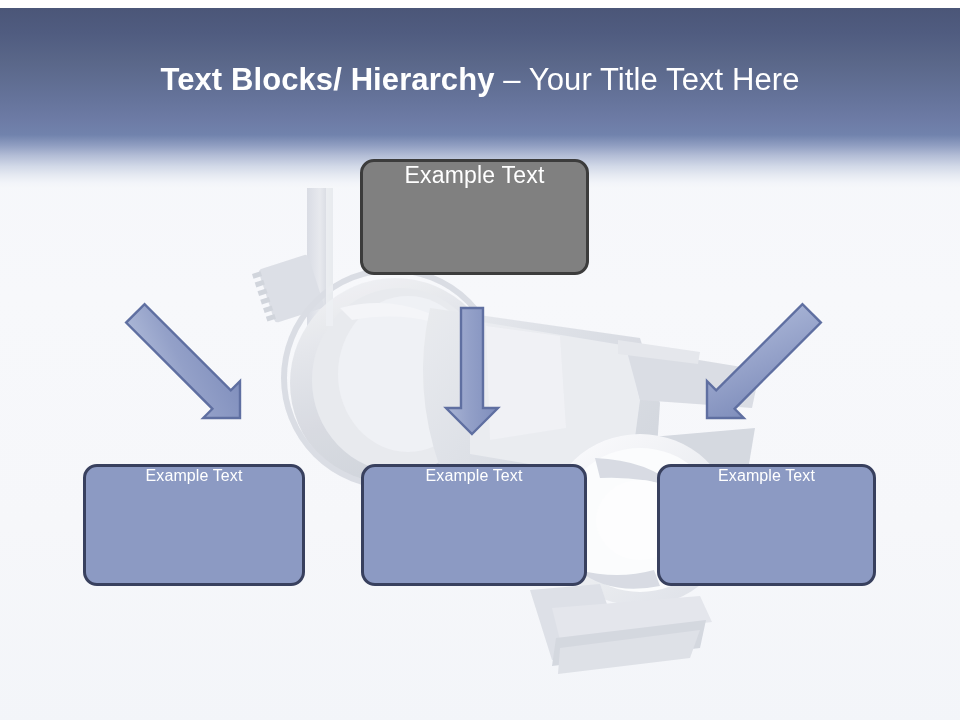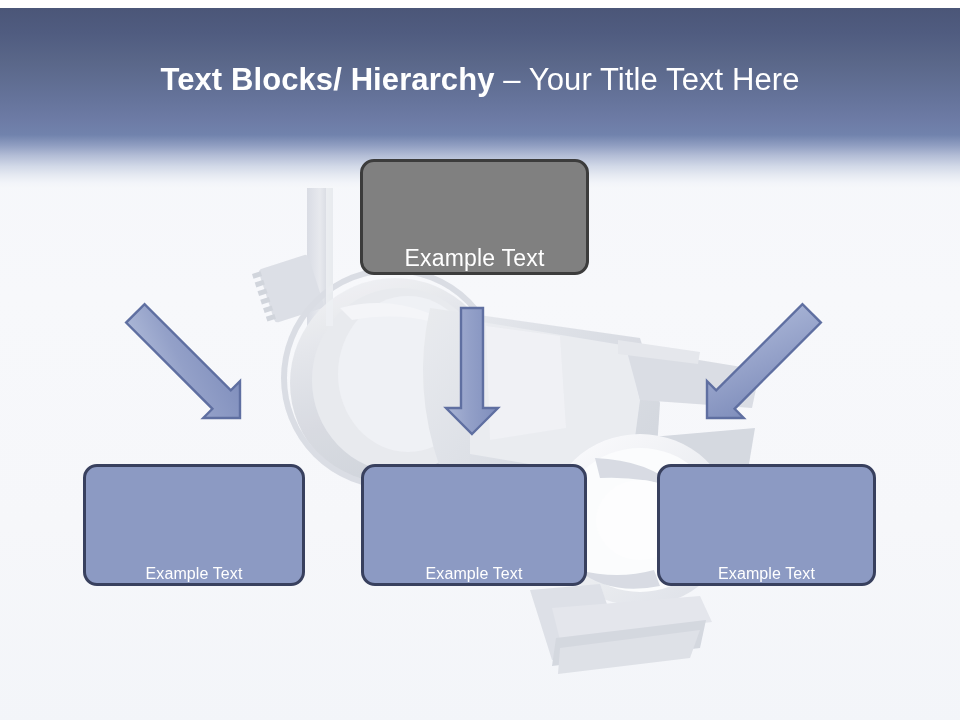--- a/index.html
+++ b/index.html
@@ -76,21 +76,21 @@
     white-space: nowrap;
     font-weight: 400;
   }
   .title .bold { font-weight: bold; }
 
   
   .node {
     position: absolute;
     box-sizing: border-box;
     display: flex;
-    align-items: flex-end;
+    align-items: flex-start;
     justify-content: center;
     color: #ffffff;
     text-align: center;
   }
 
   .node-top {
     left: 360px;
     top: 151px;
     width: 229px;
     height: 116px;

